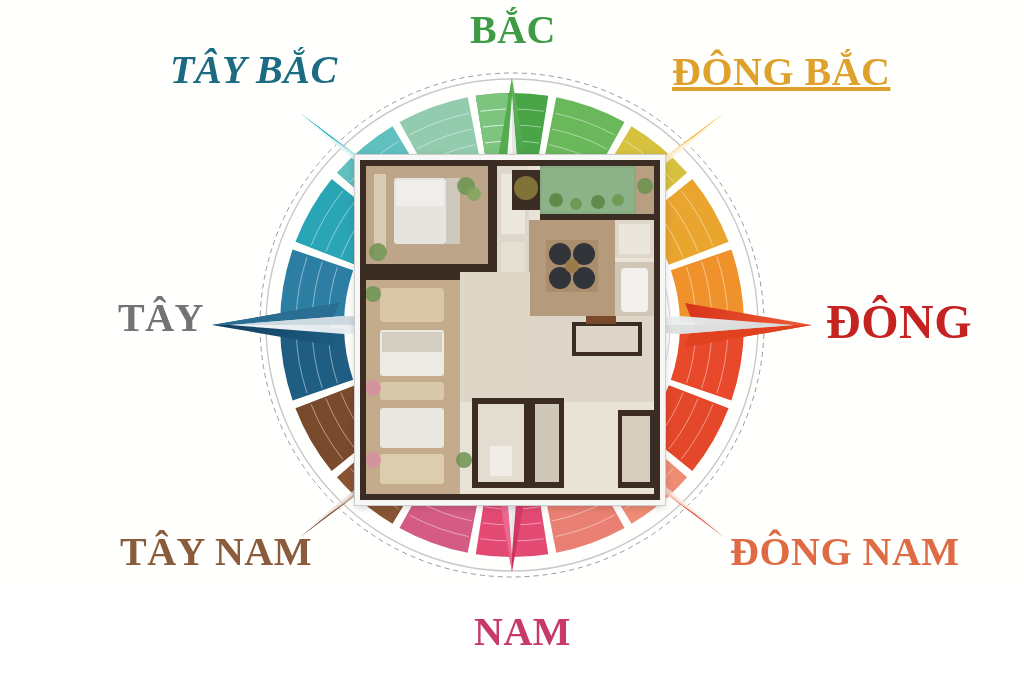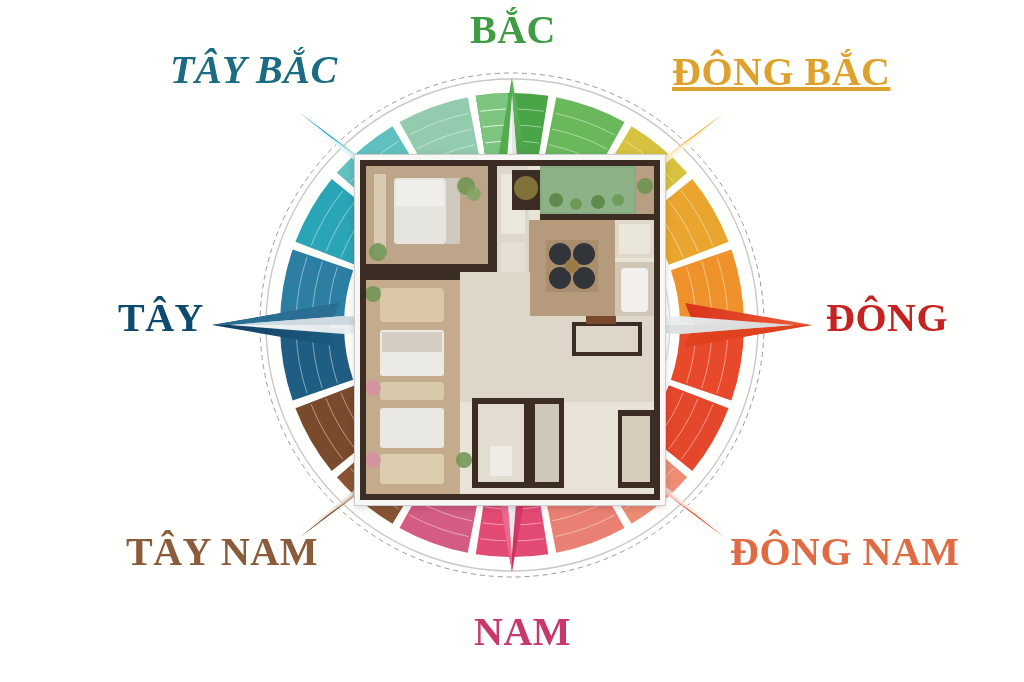--- a/index.html
+++ b/index.html
@@ -32,23 +32,23 @@
     font-family: "Liberation Serif", "DejaVu Serif", serif;
     font-weight: 700;
     white-space: nowrap;
     letter-spacing: 0.5px;
     line-height: 1;
     user-select: none;
   }
   #label-bac      { left: 470px; top: 10px;  font-size: 40px; color: #3f9c45; }
   #label-tay-bac  { left: 170px; top: 50px;  font-size: 40px; color: #1b6b82; font-style: italic; }
   #label-dong-bac { left: 672px; top: 52px;  font-size: 40px; color: #dda12c; text-decoration: underline; }
-  #label-tay      { left: 118px; top: 298px; font-size: 40px; color: #0c4a6e; }
-  #label-dong     { left: 826px; top: 298px; font-size: 40px; color: #c52222; }
-  #label-tay-nam  { left: 126px; top: 532px; font-size: 40px; color: #8a5c3b; }
+  #label-tay      { left: 118px; top: 298px; font-size: 40px; color: #737373; }
+  #label-dong     { left: 826px; top: 298px; font-size: 48px; color: #c52222; }
+  #label-tay-nam  { left: 120px; top: 532px; font-size: 40px; color: #8a5c3b; }
   #label-dong-nam { left: 730px; top: 532px; font-size: 40px; color: #df6b45; }
   #label-nam      { left: 474px; top: 612px; font-size: 40px; color: #c7396a; }
 
   #floorplan-frame {
     position: absolute;
     left: 355px;
     top: 155px;
     width: 310px;
     height: 350px;
     background: #f2f2ef;

